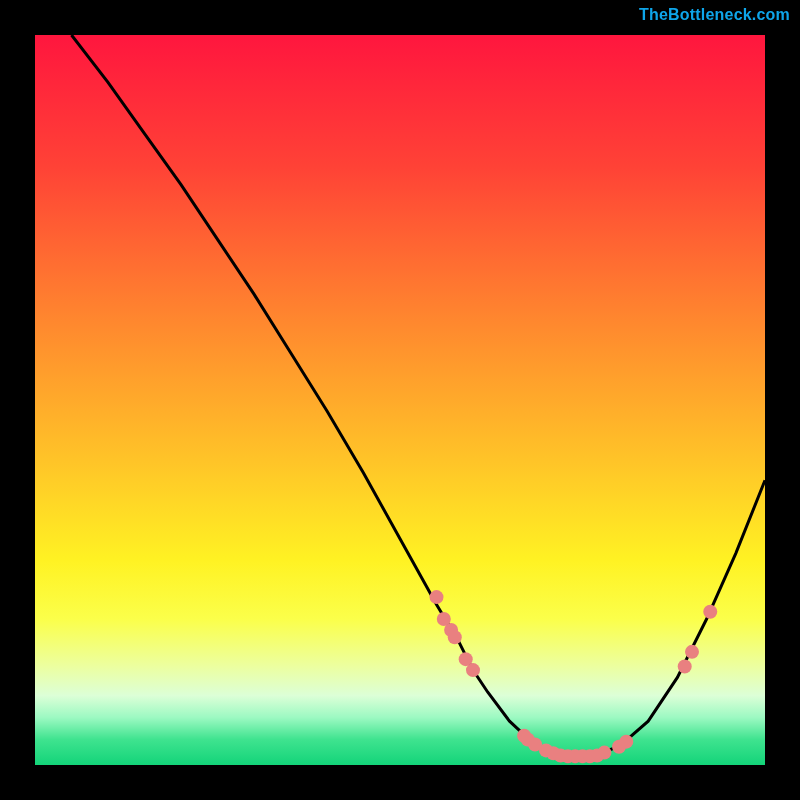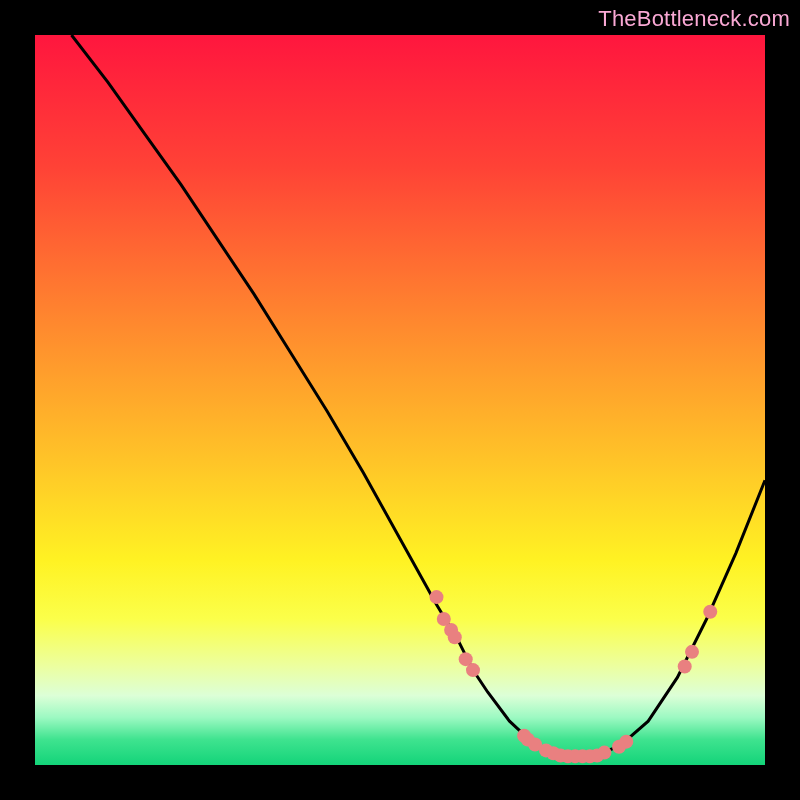--- a/index.html
+++ b/index.html
@@ -13,23 +13,23 @@
   }
   .stage {
     position: relative;
     width: 800px;
     height: 800px;
   }
   .watermark {
     position: absolute;
     top: 6px;
     right: 10px;
-    color: #f9a8d4;
-    font-size: 22px;
-    font-weight: 400;
+    color: #0ea5e9;
+    font-size: 16px;
+    font-weight: 700;
     letter-spacing: 0.2px;
     z-index: 20;
   }
   .plot-area {
     position: absolute;
     left: 35px;
     top: 35px;
     width: 730px;
     height: 730px;
     overflow: hidden;

